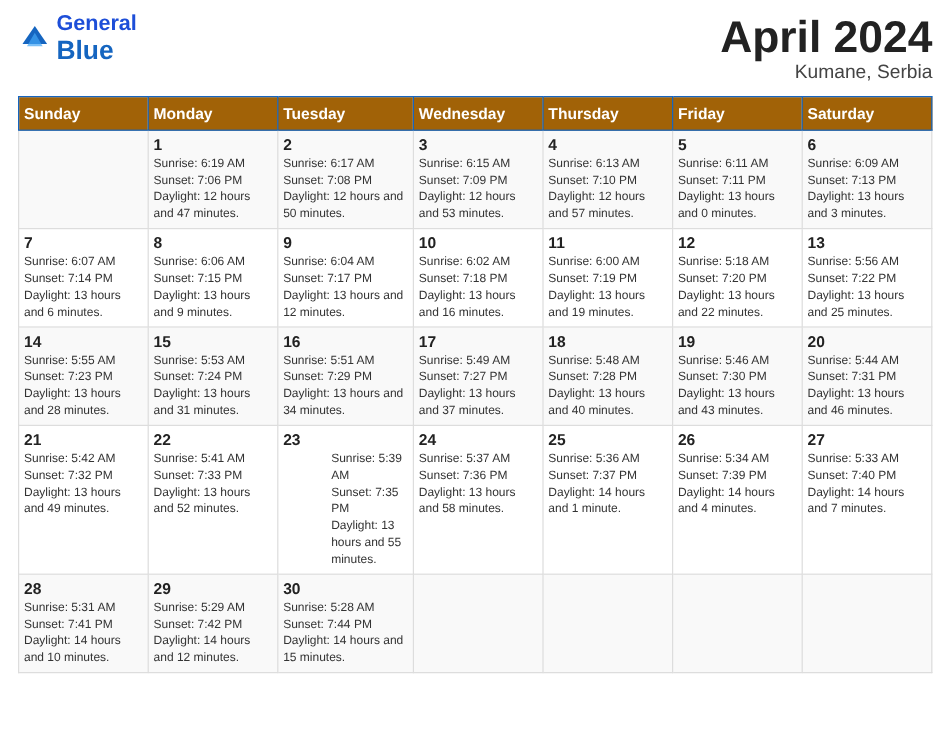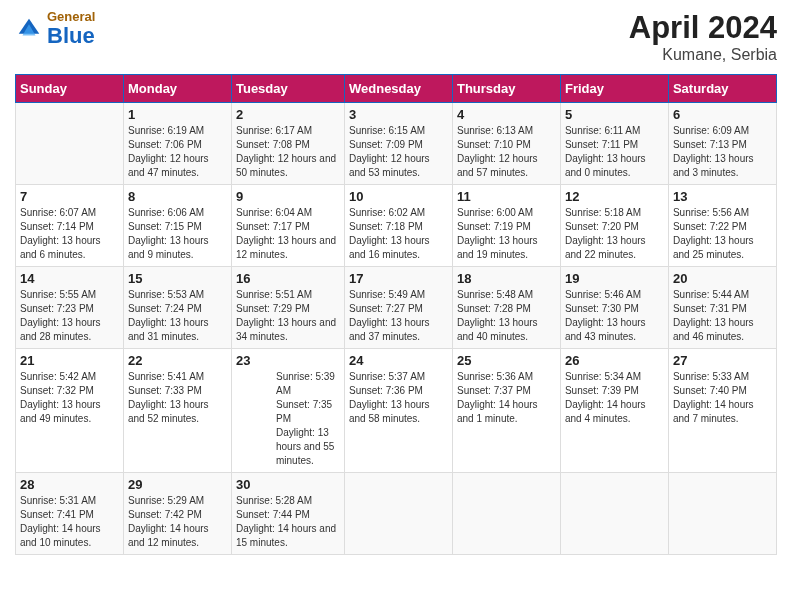--- a/index.html
+++ b/index.html
@@ -24,53 +24,53 @@
       display: flex;
       align-items: center;
       gap: 4px;
     }
     .logo-text {
       display: flex;
       flex-direction: column;
       line-height: 1.1;
     }
     .logo-general {
-      font-size: 13px;
-      font-weight: bold;
-      color: #a16207;
+      font-size: 18px;
+      font-weight: bold;
+      color: #1d4ed8;
     }
     .logo-blue {
       font-size: 22px;
       font-weight: bold;
       color: #1565c0;
     }
     .logo-icon {
       width: 28px;
       height: 28px;
     }
     .title-block {
       text-align: right;
     }
     .title-month {
-      font-size: 31px;
+      font-size: 37px;
       font-weight: bold;
       color: #222;
       margin-left: 16px;
     }
     .title-location {
       font-size: 16px;
       color: #444;
     }
     table {
       width: 100%;
       border-collapse: collapse;
       font-size: 11px;
     }
     thead tr {
-      background-color: #be185d;
+      background-color: #a16207;
       color: #fff;
     }
     thead th {
       padding: 6px 4px;
       text-align: left;
       font-size: 13px;
       font-weight: bold;
       border: 1px solid #1565c0;
     }
     tbody tr {

